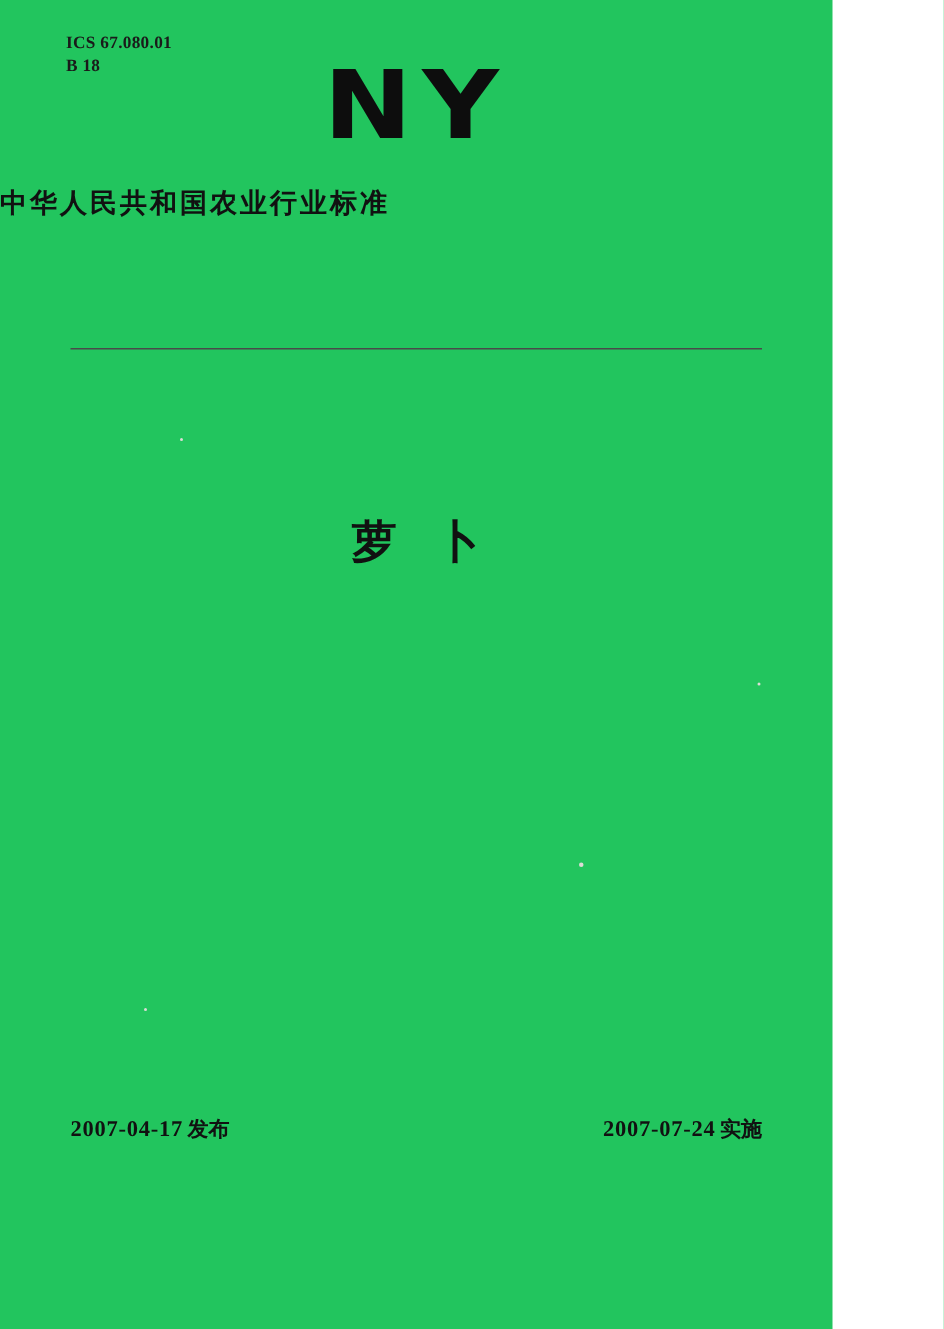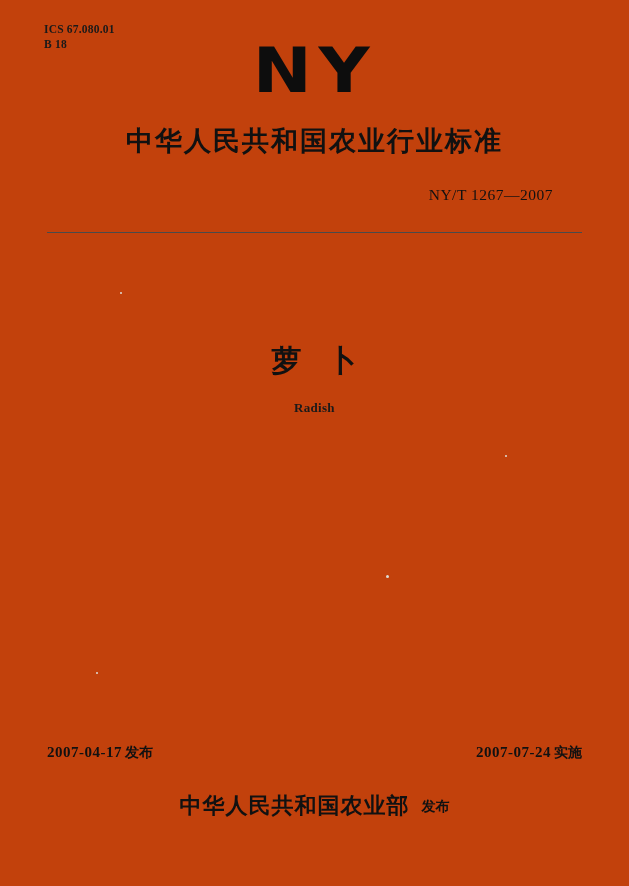--- a/index.html
+++ b/index.html
@@ -6,23 +6,23 @@
     margin: 0;
     padding: 0;
     background: #ffffff;
   }
   body {
     font-family: "Liberation Sans", sans-serif;
     color: #111;
   }
   .page {
     position: relative;
-    width: 629px;
+    width: 555px;
     height: 886px;
-    background: #c2410c;
+    background: #22c55e;
     overflow: hidden;
   }
 
   
   .ics-block {
     position: absolute;
     left: 44px;
     top: 22px;
     font-family: "Liberation Serif", serif;
     font-weight: bold;
@@ -46,24 +46,23 @@
     color: #0d0d0d;
     transform: scaleX(1.12);
   }
 
   
   .std-title {
     position: absolute;
     left: 0;
     right: 0;
     top: 123px;
-    text-align: center;
-    font-family: "DejaVu Sans", sans-serif;
-    font-weight: bold;
-    font-size: 27px;
+    font-family: "DejaVu Sans", sans-serif;
+    font-weight: bold;
+    font-size: 18px;
     letter-spacing: 2px;
     color: #111;
   }
 
   
   .std-number {
     position: absolute;
     right: 76px;
     top: 186px;
     font-family: "Liberation Serif", serif;
@@ -175,41 +174,36 @@
 
   <div class="ics-block">
     <div>ICS 67.080.01</div>
     <div>B 18</div>
   </div>
 
   <div class="ny-logo">NY</div>
 
   <div class="std-title">中华人民共和国农业行业标准</div>
 
-  <div class="std-number">NY/T 1267—2007</div>
 
   <div class="rule"></div>
 
   <div class="subject-cn">
     <span>萝</span><span class="sp"></span><span>卜</span>
   </div>
 
-  <div class="subject-en">Radish</div>
 
   <div class="date-row">
     <div>
       <span class="d-num">2007-04-17</span><span class="d-word">发布</span>
     </div>
     <div>
       <span class="d-num">2007-07-24</span><span class="d-word">实施</span>
     </div>
   </div>
 
-  <div class="issuer">
-    <span class="org">中华人民共和国农业部</span><span class="publish">发布</span>
-  </div>
 
   <div class="speck" style="left:120px; top:292px; width:2px; height:2px;"></div>
   <div class="speck" style="left:386px; top:575px; width:3px; height:3px;"></div>
   <div class="speck" style="left:96px; top:672px; width:2px; height:2px;"></div>
   <div class="speck" style="left:505px; top:455px; width:2px; height:2px;"></div>
 
 </div>
 
 </body></html>

